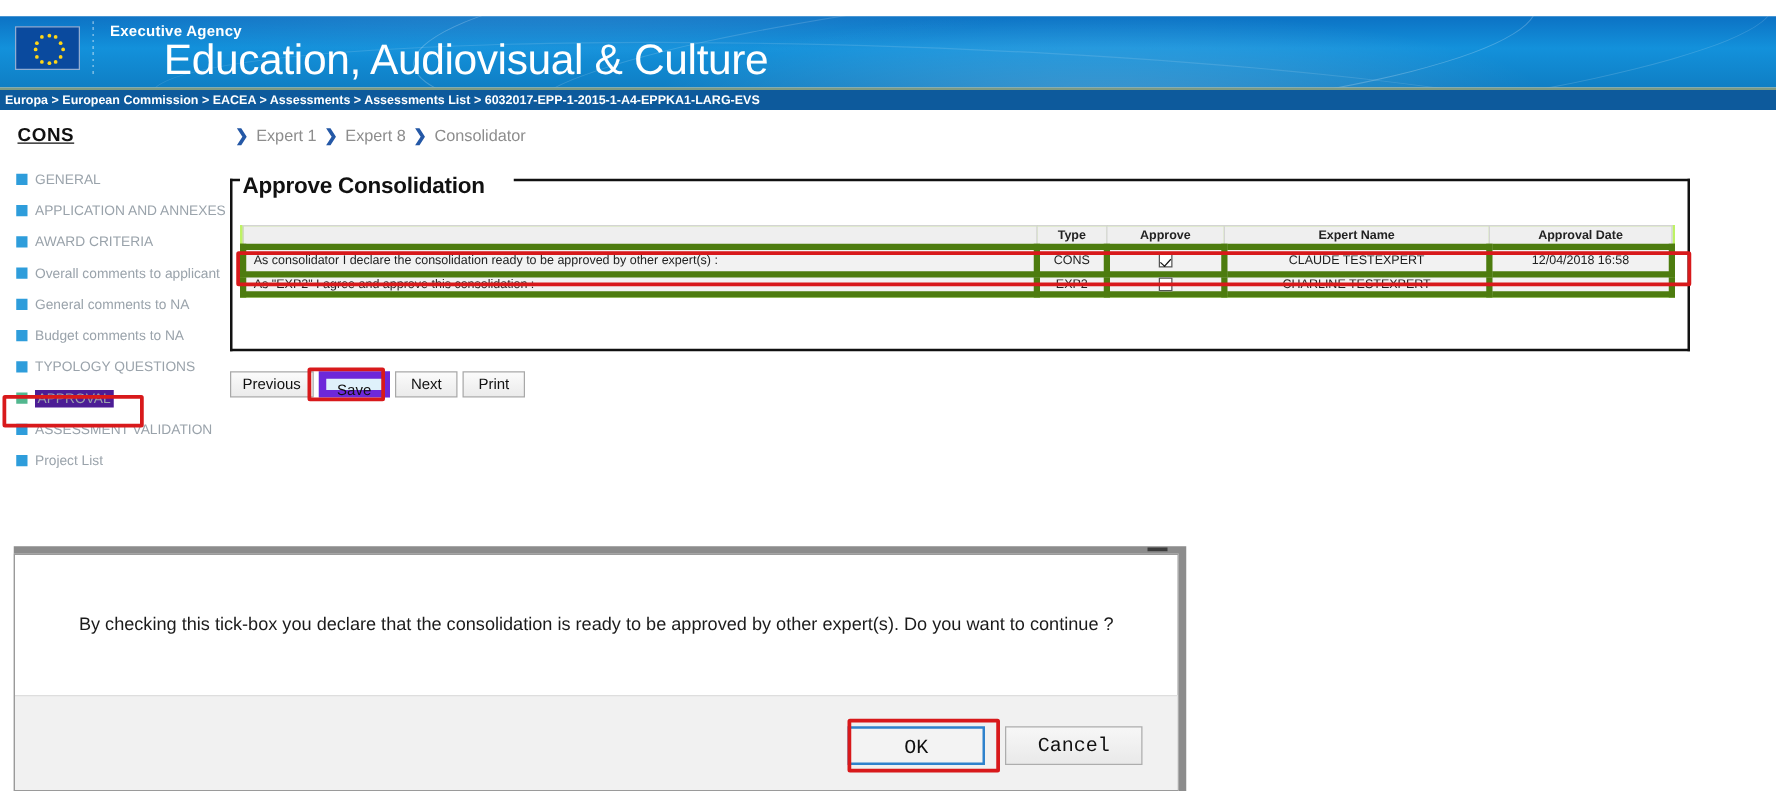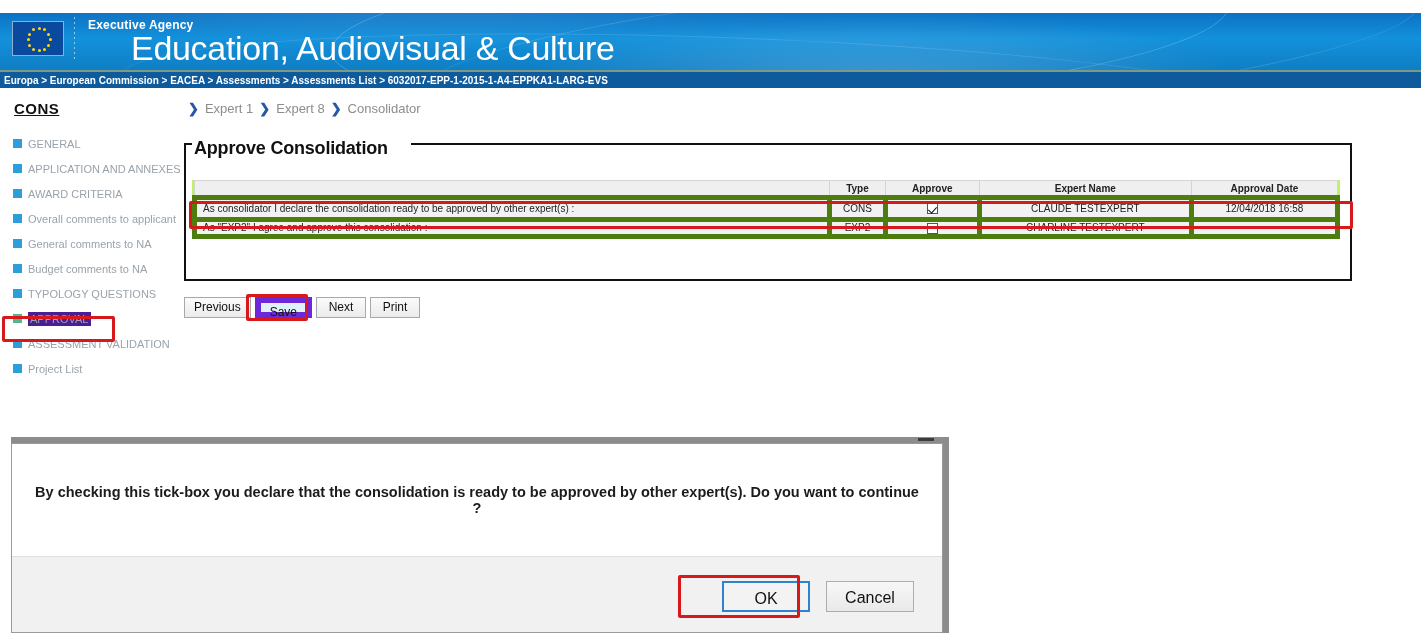--- a/index.html
+++ b/index.html
@@ -223,41 +223,41 @@
     width: 932px; height: 190px;
     background: #ffffff;
     border: 1px solid #9a9a9a;
   }
   #dlg-minmark {
     position: absolute; left: 918px; top: 438px;
     width: 16px; height: 3px; background: #3c3c3c;
   }
   #dlg-body {
     position: absolute; left: 0; top: 0; width: 930px; height: 112px;
-    display: flex; align-items: center; justify-content: center; font-weight: bold;
+    display: flex; align-items: center; justify-content: center;
   }
   #dlg-text {
     font-size: 14.5px; color: #1b1b1b; text-align: center;
     padding: 0 20px;
   }
   #dlg-footer {
     position: absolute; left: 0; top: 112px; width: 930px; height: 76px;
     background: #f1f1f1;
     border-top: 1px solid #dedede;
   }
   #dlg-buttons {
     position: absolute; right: 28px; top: 24px;
     display: flex; gap: 16px; align-items: center;
   }
   .dlg-btn {
-    font-family: Liberation Sans, sans-serif;
+    font-family: Liberation Mono, monospace;
     font-size: 16px; color: #111;
     background: linear-gradient(180deg,#f7f7f7 0%, #e9e9e9 100%);
     border: 1px solid #adadad;
-    width: 88px; height: 31px;
+    width: 110px; height: 31px;
     cursor: pointer; text-align: center; line-height: 29px;
   }
   #ok-btn { border: 2px solid #2f82cc; background: #f3f3f3; }
   #ok-annot {
     position: absolute; right: 142px; top: 18px;
     width: 122px; height: 43px;
     border: 3px solid #d8191b; border-radius: 2px; pointer-events: none;
   }
 </style>
 </head>

